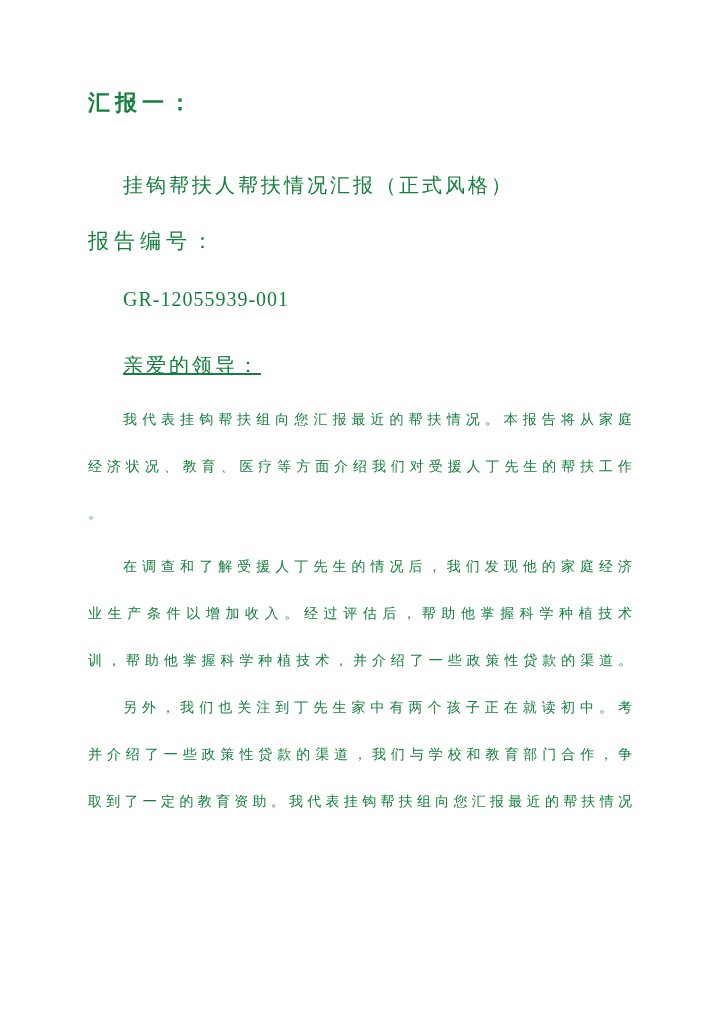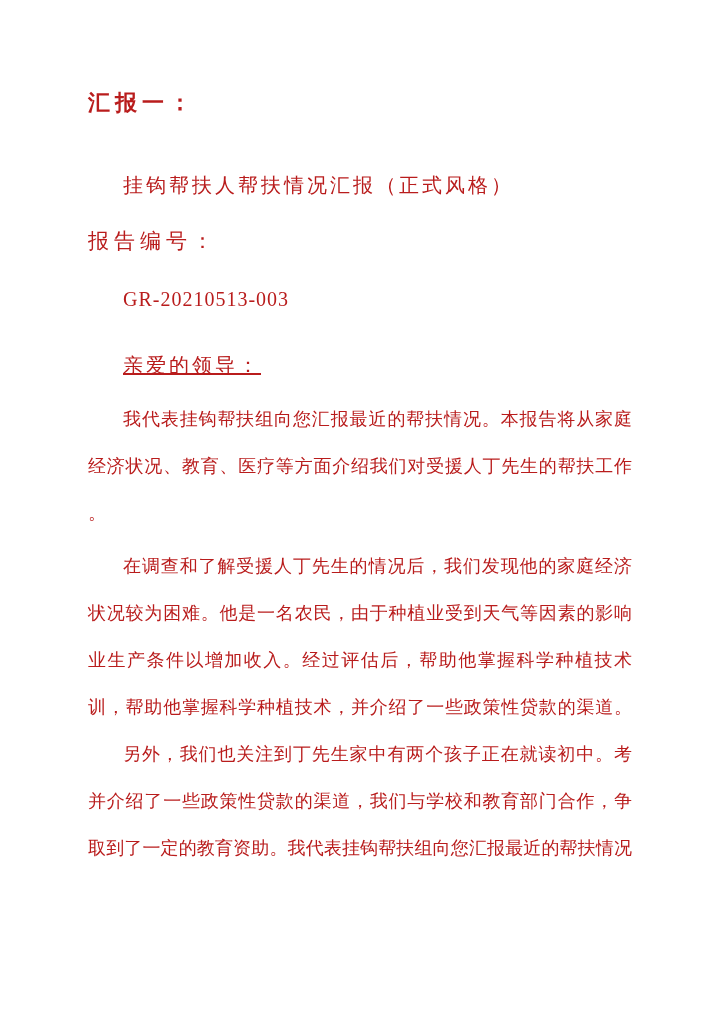--- a/index.html
+++ b/index.html
@@ -7,21 +7,21 @@
     padding: 0;
     background: #ffffff;
   }
   .page {
     position: relative;
     width: 720px;
     height: 1017px;
     background: #ffffff;
     overflow: hidden;
     font-family: "Liberation Serif", "DejaVu Serif", serif;
-    color: #b91c1c;
+    color: #15803d;
   }
   .content {
     position: absolute;
     left: 88px;
     top: 0;
     width: 544px;
   }
   .title1 {
     margin-top: 91px;
     font-size: 22px;
@@ -58,21 +58,21 @@
     padding-left: 35px;
     text-decoration: underline;
   }
   .para { margin: 0; }
   .p1 { margin-top: 20px; }
   .p2 { margin-top: 6px; }
   .p3 { margin-top: 0; }
   .line {
     height: 47px;
     line-height: 47px;
-    font-size: 18px;
+    font-size: 14px;
     white-space: nowrap;
   }
   .line.just {
     white-space: normal;
     text-align: justify;
     text-align-last: justify;
     text-justify: inter-character;
   }
   .line.indent {
     padding-left: 35px;
@@ -83,33 +83,32 @@
 
 <div class="page">
   <div class="content">
 
     <div class="title1">汇报一：</div>
 
     <div class="subtitle">挂钩帮扶人帮扶情况汇报（正式风格）</div>
 
     <div class="label2">报告编号：</div>
 
-    <div class="report-no">GR-20210513-003</div>
+    <div class="report-no">GR-12055939-001</div>
 
     <div class="salutation">亲爱的领导：</div>
 
     <div class="para p1">
       <div class="line just indent">我代表挂钩帮扶组向您汇报最近的帮扶情况。本报告将从家庭</div>
       <div class="line just">经济状况、教育、医疗等方面介绍我们对受援人丁先生的帮扶工作</div>
       <div class="line">。</div>
     </div>
 
     <div class="para p2">
       <div class="line just indent">在调查和了解受援人丁先生的情况后，我们发现他的家庭经济</div>
-      <div class="line just">状况较为困难。他是一名农民，由于种植业受到天气等因素的影响</div>
       <div class="line just">业生产条件以增加收入。经过评估后，帮助他掌握科学种植技术</div>
       <div class="line just">训，帮助他掌握科学种植技术，并介绍了一些政策性贷款的渠道。</div>
     </div>
 
     <div class="para p3">
       <div class="line just indent">另外，我们也关注到丁先生家中有两个孩子正在就读初中。考</div>
       <div class="line just">并介绍了一些政策性贷款的渠道，我们与学校和教育部门合作，争</div>
       <div class="line just">取到了一定的教育资助。我代表挂钩帮扶组向您汇报最近的帮扶情况</div>
     </div>
 

